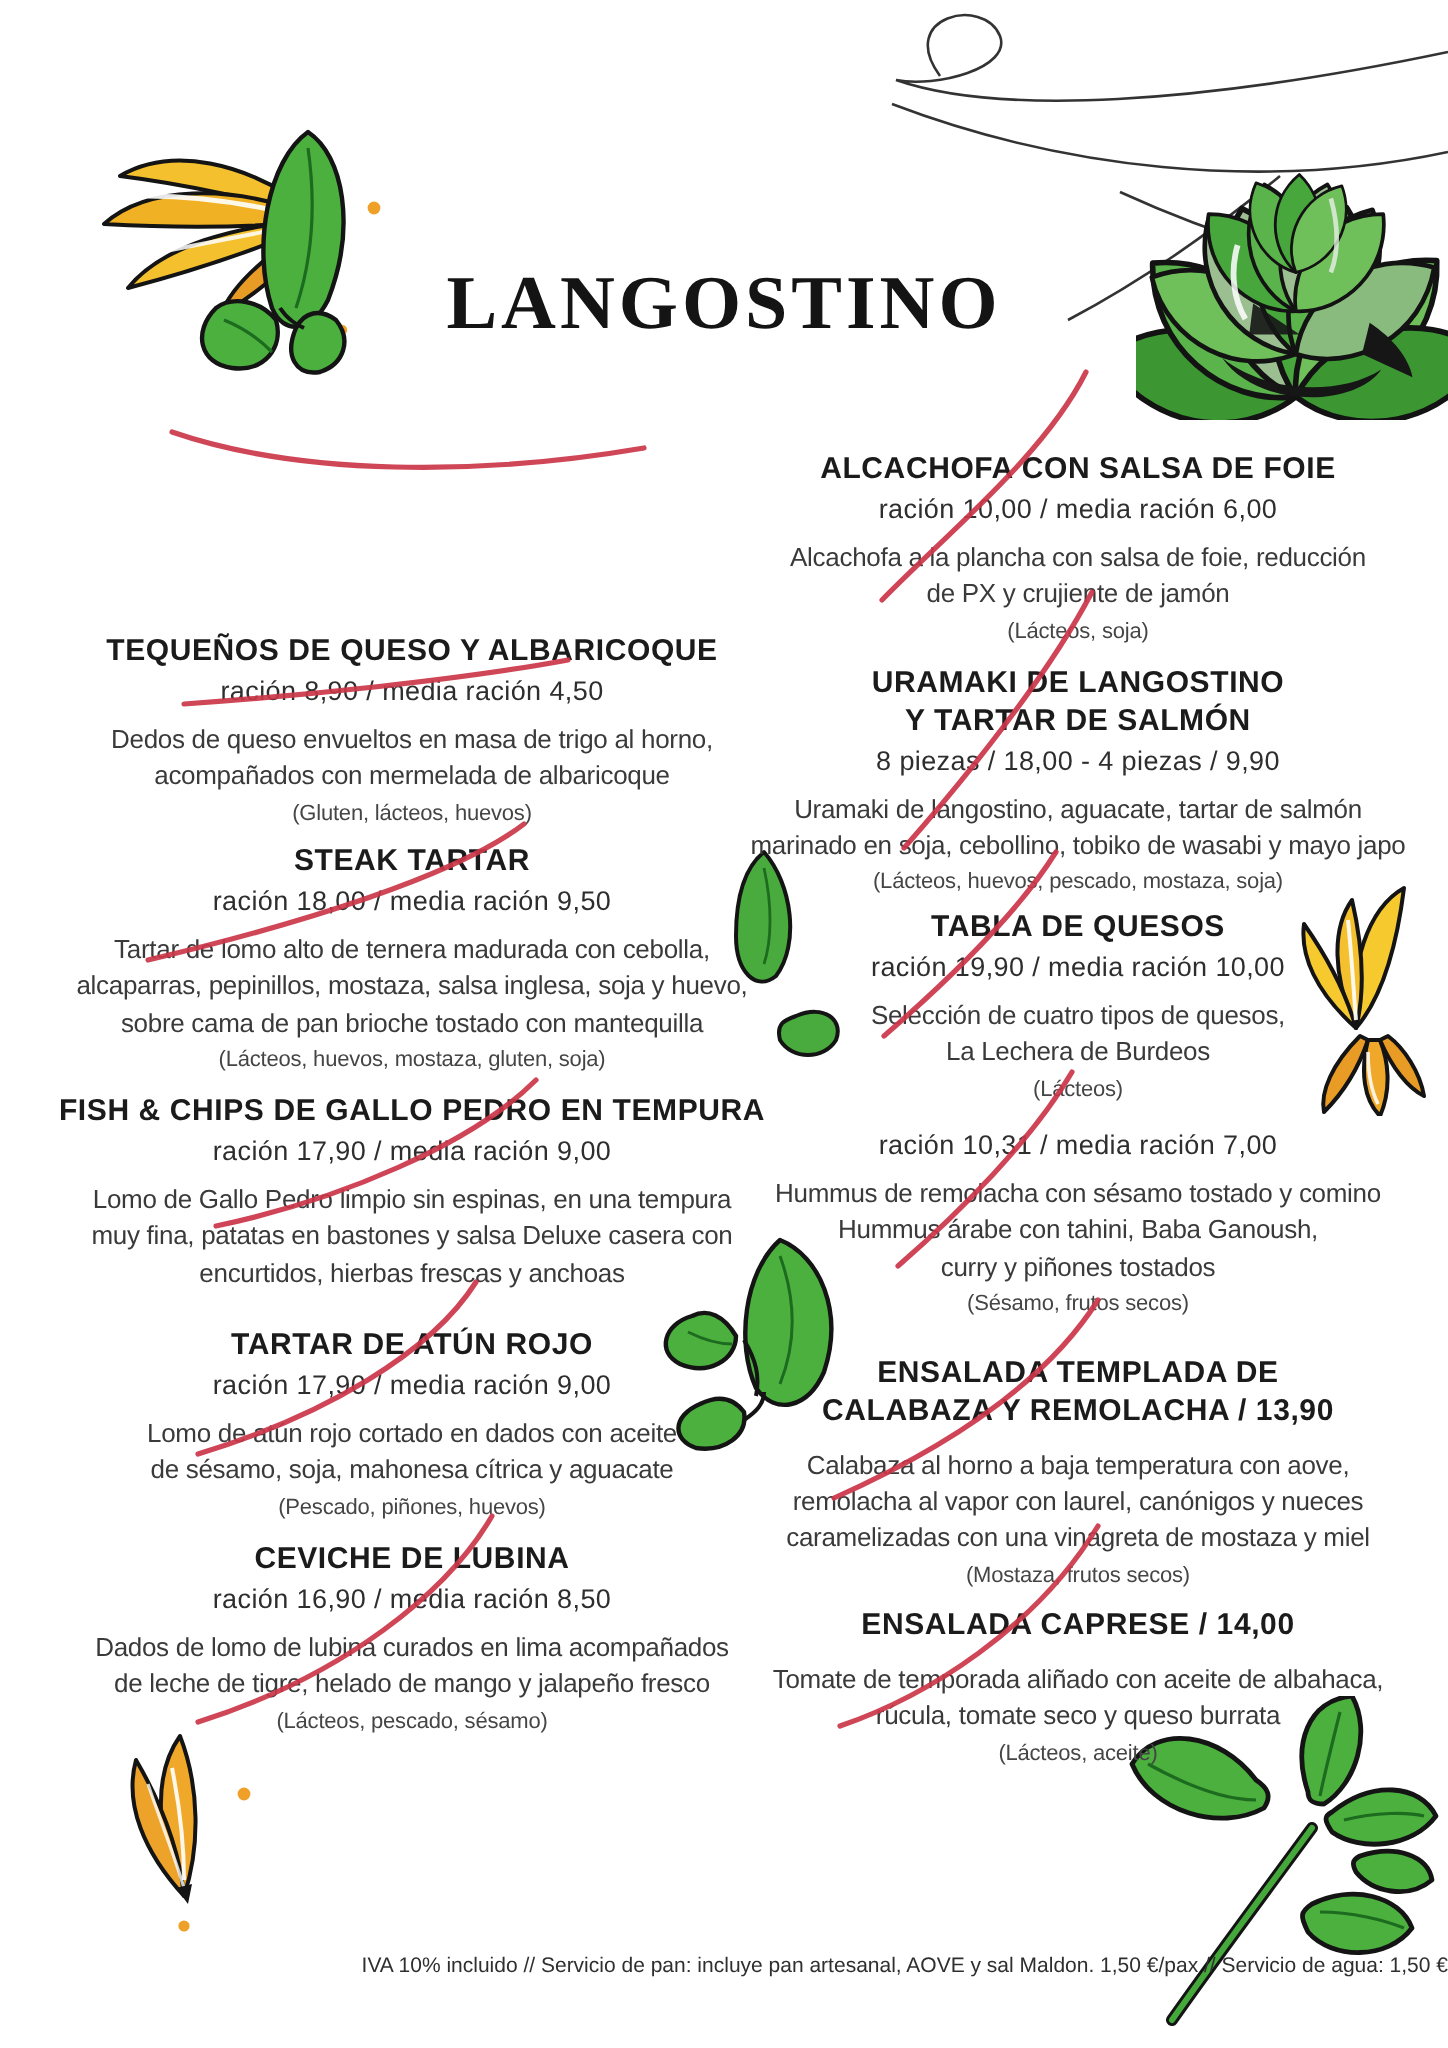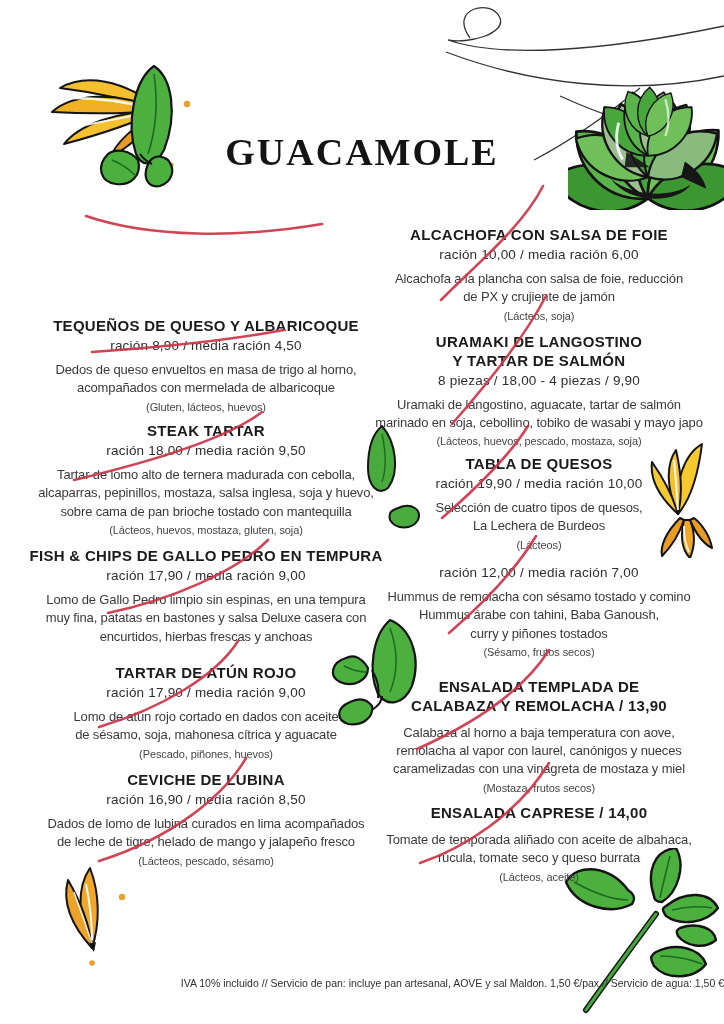--- a/index.html
+++ b/index.html
@@ -167,21 +167,21 @@
       <path d="M98 104 C 118 94 142 100 148 116 C 136 132 108 132 96 118 C 92 110 92 108 98 104 Z"></path>
     </g>
     <g stroke="#1c6b1f" stroke-width="1.6" fill="none">
       <path d="M16 34 C 34 44 54 52 70 52"></path>
       <path d="M112 8 C 108 24 104 40 102 50"></path>
       <path d="M114 62 C 130 58 146 58 154 60"></path>
       <path d="M102 108 C 118 108 134 112 144 116"></path>
     </g>
   </svg>
 
-  <h1 class="page-title">GUACAMOLE</h1>
+  <h1 class="page-title">LANGOSTINO</h1>
 
   <div class="item l l2">
     <div class="item-name">TEQUEÑOS DE QUESO Y ALBARICOQUE</div>
     <div class="item-price">ración 8,90 / media ración 4,50</div>
     <div class="item-desc">Dedos de queso envueltos en masa de trigo al horno,
 acompañados con mermelada de albaricoque</div>
     <div class="item-allerg">(Gluten, lácteos, huevos)</div>
   </div>
   <div class="item l l3">
     <div class="item-name">STEAK TARTAR</div>
@@ -229,21 +229,21 @@
     <div class="item-allerg">(Lácteos, huevos, pescado, mostaza, soja)</div>
   </div>
   <div class="item r r3">
     <div class="item-name">TABLA DE QUESOS</div>
     <div class="item-price">ración 19,90 / media ración 10,00</div>
     <div class="item-desc">Selección de cuatro tipos de quesos,
 La Lechera de Burdeos</div>
     <div class="item-allerg">(Lácteos)</div>
   </div>
   <div class="item r r4">
-    <div class="item-price">ración 12,00 / media ración 7,00</div>
+    <div class="item-price">ración 10,31 / media ración 7,00</div>
     <div class="item-desc">Hummus de remolacha con sésamo tostado y comino
 Hummus árabe con tahini, Baba Ganoush,
 curry y piñones tostados</div>
     <div class="item-allerg">(Sésamo, frutos secos)</div>
   </div>
   <div class="item r r5">
     <div class="item-name">ENSALADA TEMPLADA DE
 CALABAZA Y REMOLACHA / 13,90</div>
 
     <div class="item-desc">Calabaza al horno a baja temperatura con aove,

